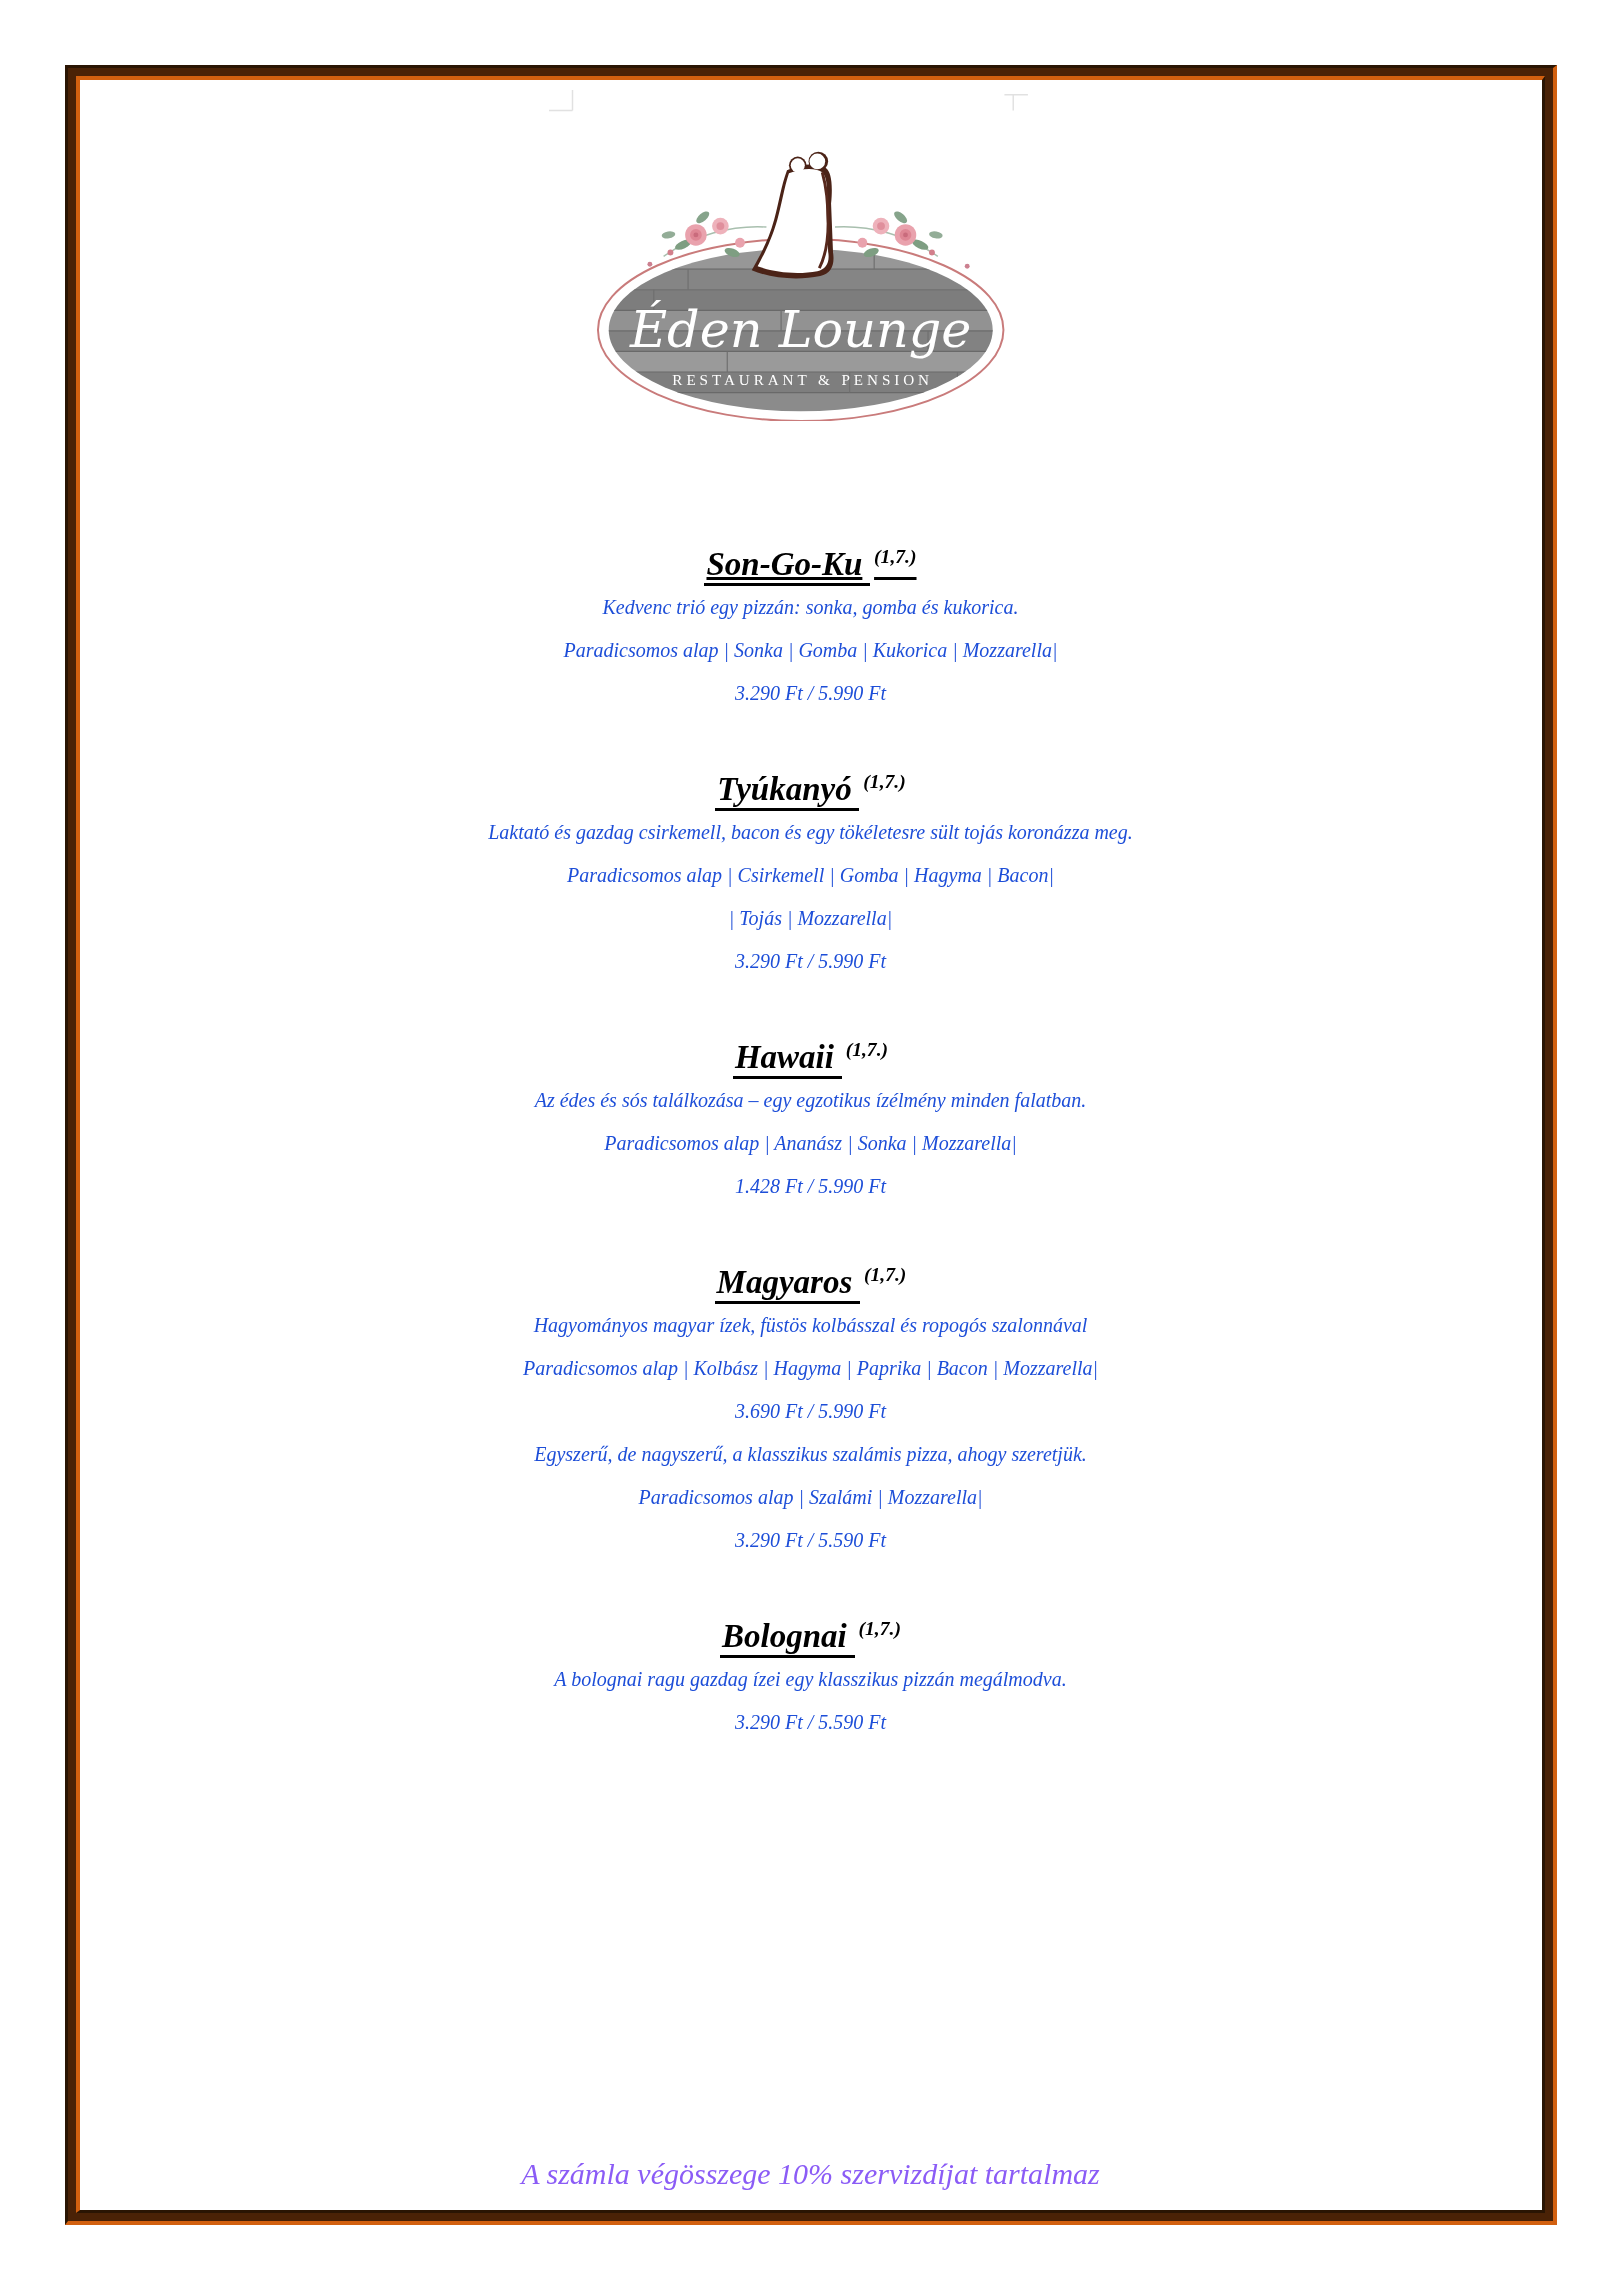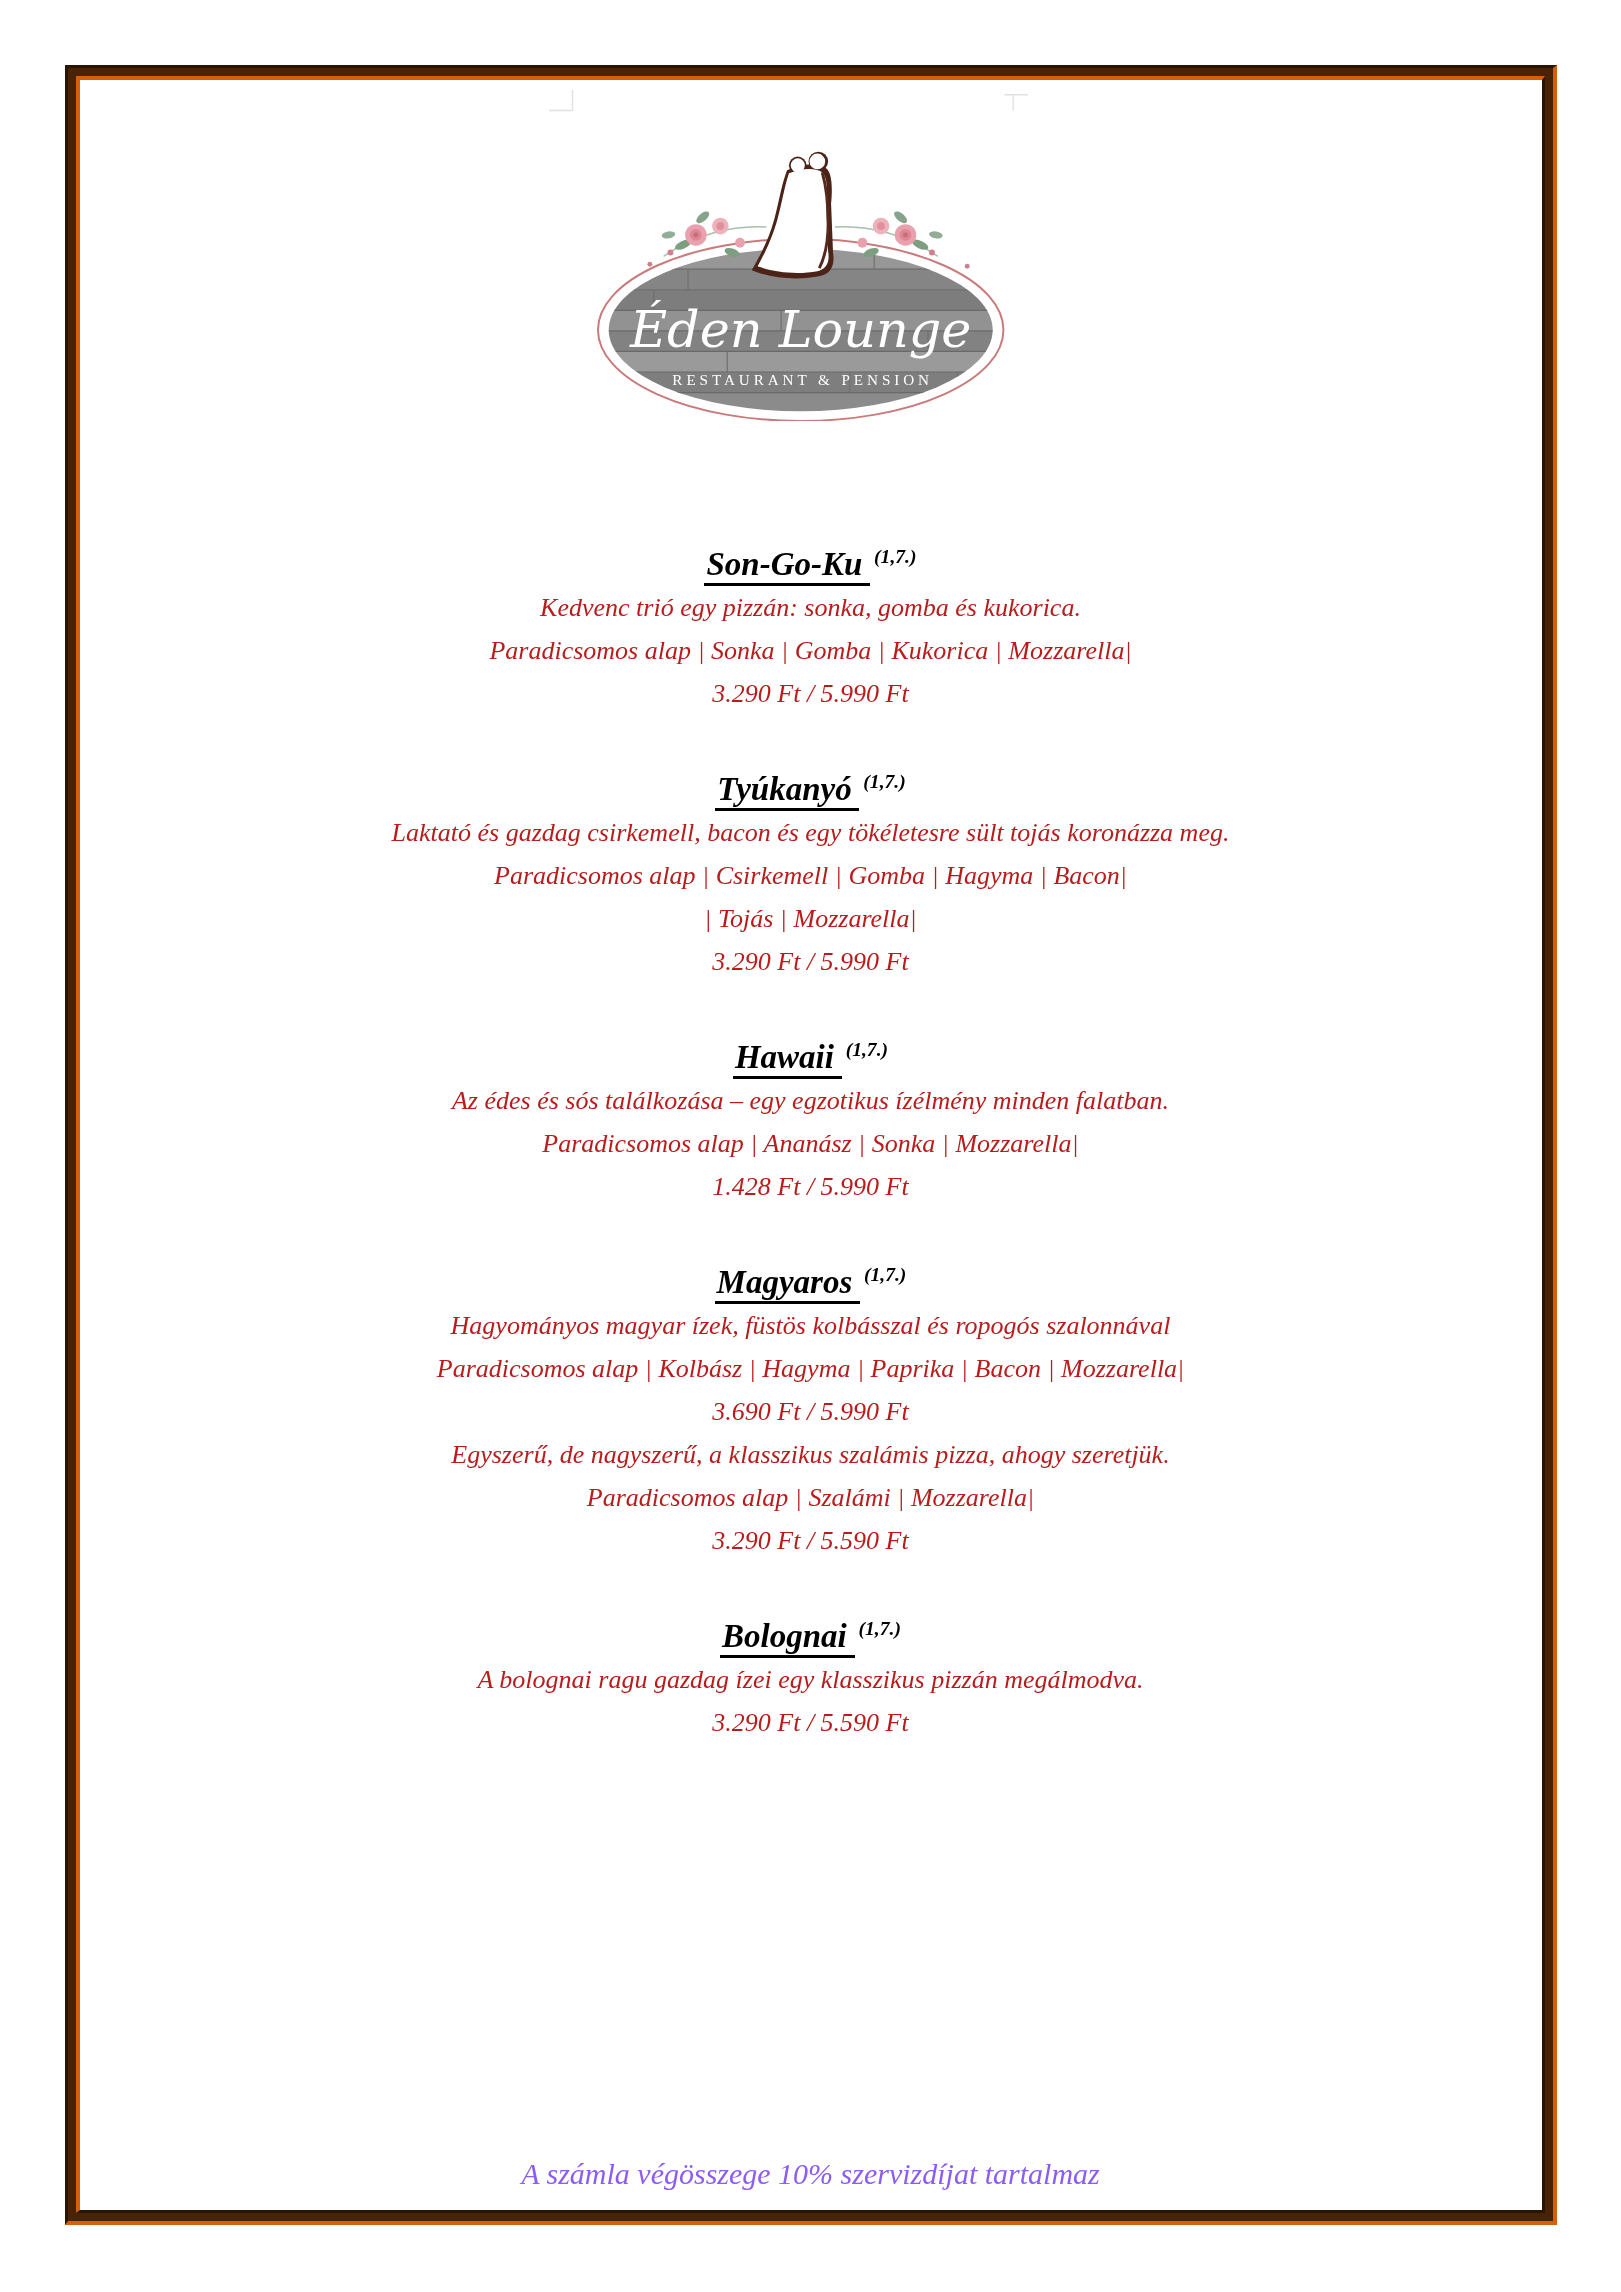--- a/index.html
+++ b/index.html
@@ -27,24 +27,24 @@
   .logo{position:absolute;left:536px;top:88px;width:549px;height:333px;}
   .logo svg{display:block;width:100%;height:100%;}
 
   
   .menu{position:absolute;left:0;right:0;top:535px;text-align:center;}
   .menu-item{margin:0;}
   .item-title-line{
     margin:45px 0 0 0;font-size:33px;line-height:43px;
     font-weight:bold;font-style:italic;color:#000;
   }
-  .menu-item:first-child .item-title-line{margin-top:0;}
+  .menu-item:first-child .item-title-line{margin-top:0;text-decoration:underline;}
   .item-name{border-bottom:3.9px solid #000;padding:0 7.8px 1px 2px;}
   .item-allergens{font-size:19.6px;font-weight:bold;font-style:italic;margin-left:3.9px;}
-  .menu .line{font-style:italic;font-size:26px;line-height:43px;color:#b91c1c;}
+  .menu .line{font-style:italic;font-size:20px;line-height:43px;color:#1d4ed8;}
 
   
   .footer{
     position:absolute;left:0;right:0;top:2152px;text-align:center;
     font-style:italic;font-size:30px;line-height:43px;color:#8b5cf6;
   }
 </style>
 </head>
 <body>
 

